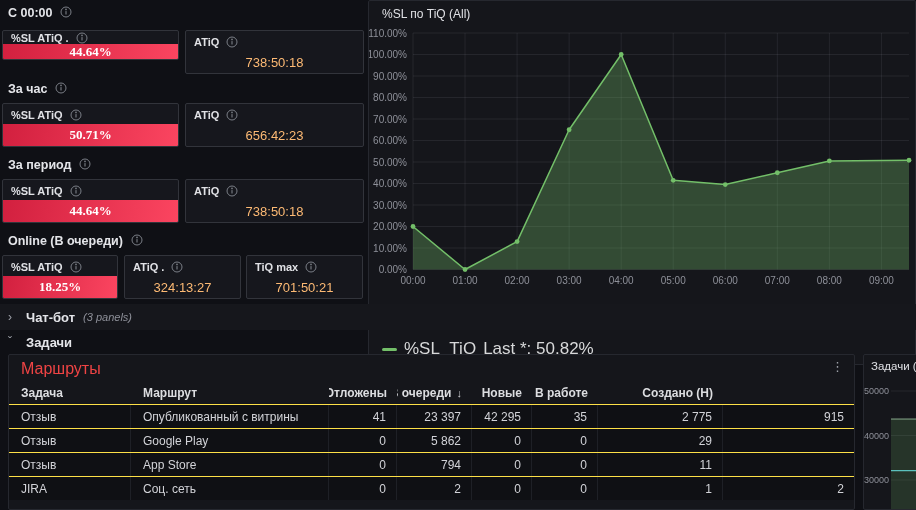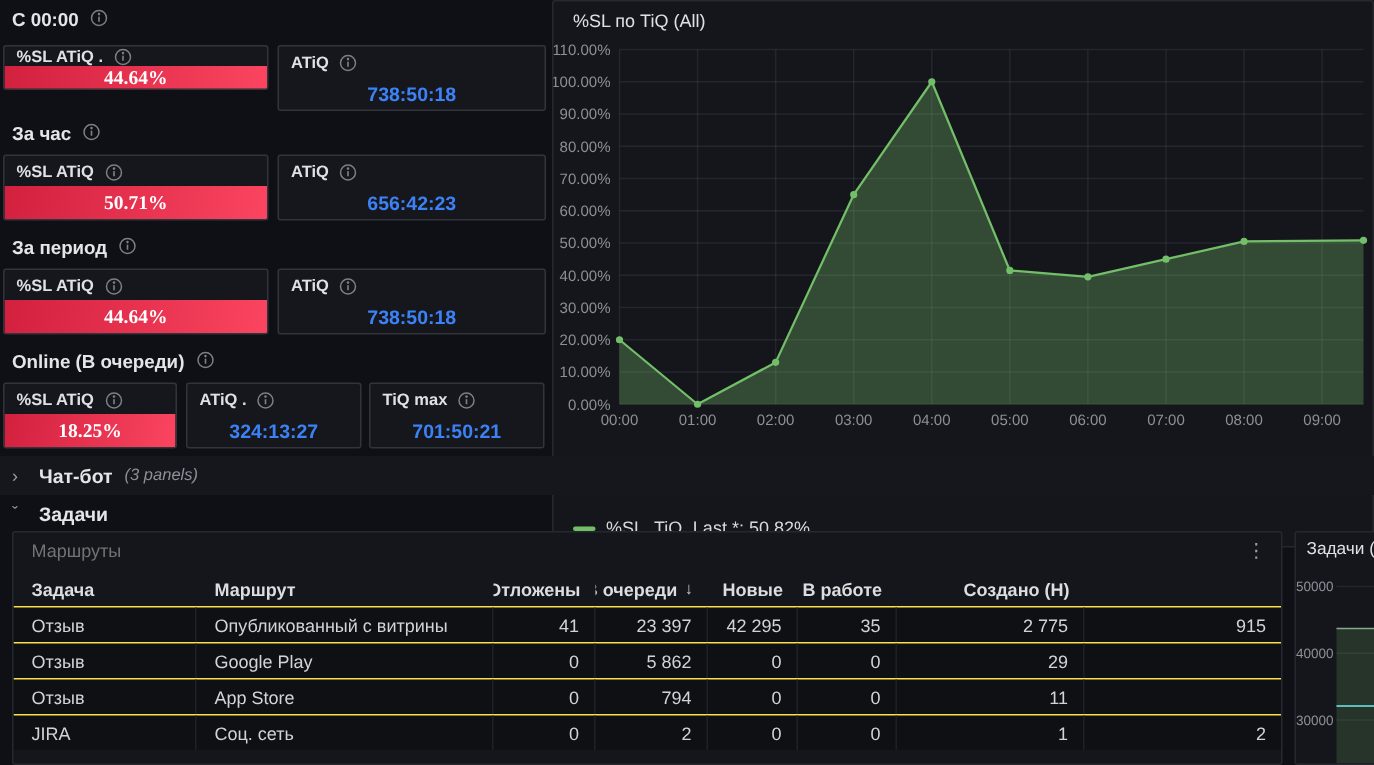--- a/index.html
+++ b/index.html
@@ -21,21 +21,21 @@
   .stat-panel{
     position:absolute;background:#16171d;border:1px solid #32343b;border-radius:2px;
     display:flex;flex-direction:column;box-sizing:border-box;overflow:hidden;
   }
   .stat-header{
     height:19px;display:flex;align-items:center;gap:7px;padding:1px 8px 0 8px;
     font-size:11px;font-weight:600;color:#e0e1e5;white-space:nowrap;
   }
   .stat-value{
     flex:1;display:flex;align-items:center;justify-content:center;
-    font-size:13px;font-weight:700;color:#3b82f6;
+    font-size:13px;font-weight:400;color:#fdba74;
   }
   .stat-value.red{
     background:linear-gradient(100deg,#d2203f 0%,#fb4560 100%);
     font-weight:700;color:#ffffff;font-family:Liberation Serif, serif;
   }
   
   .dash-row{
     position:absolute;left:0;right:0;display:flex;align-items:center;gap:8px;
     padding-left:8px;cursor:pointer;
   }
@@ -53,31 +53,31 @@
     position:absolute;left:13px;top:6px;font-size:12px;font-weight:500;color:#e0e1e5;white-space:nowrap;
   }
   .chart-svg{position:absolute;left:0;top:0;width:546px;height:301px;}
   .chart-svg .grid{stroke:rgba(204,204,220,0.09);stroke-width:1;}
   .chart-svg .tick{fill:#8e9099;font-size:10px;font-family:"Liberation Sans",sans-serif;}
   .chart-svg .fill{fill:rgba(115,191,105,0.32);stroke:none;}
   .chart-svg .line{fill:none;stroke:#73bf69;stroke-width:1.5;stroke-linejoin:round;}
   .chart-svg .dot{fill:#73bf69;}
   .legend{
     position:absolute;left:13px;bottom:5px;display:flex;align-items:center;gap:7px;
-    font-size:12px;color:#d8d9da;white-space:nowrap;
+    font-size:17px;color:#d8d9da;white-space:nowrap;
   }
   .legend-swatch{width:15px;height:3px;border-radius:2px;background:#73bf69;display:inline-block;}
   .legend-last{color:#d8d9da;}
   
   .routes-panel{
     position:absolute;left:8px;top:354px;width:847px;height:156px;
     background:#15161b;border:1px solid #26282f;box-sizing:border-box;border-radius:2px;overflow:hidden;
   }
   .panel-title{
-    position:absolute;left:12px;top:5px;font-size:12px;font-weight:500;color:#737373;white-space:nowrap;
+    position:absolute;left:12px;top:5px;font-size:16px;font-weight:500;color:#ef4444;white-space:nowrap;
   }
   .kebab{
     position:absolute;right:6px;top:3px;color:#9da0a8;font-size:13px;line-height:14px;
     padding:2px 4px;cursor:pointer;
   }
   .rtable{position:absolute;left:0;top:27px;right:0;}
   .trow{
     display:grid;grid-template-columns:122px 198px 68px 75px 60px 66px 125px 1fr;
     height:24px;box-sizing:border-box;
   }

